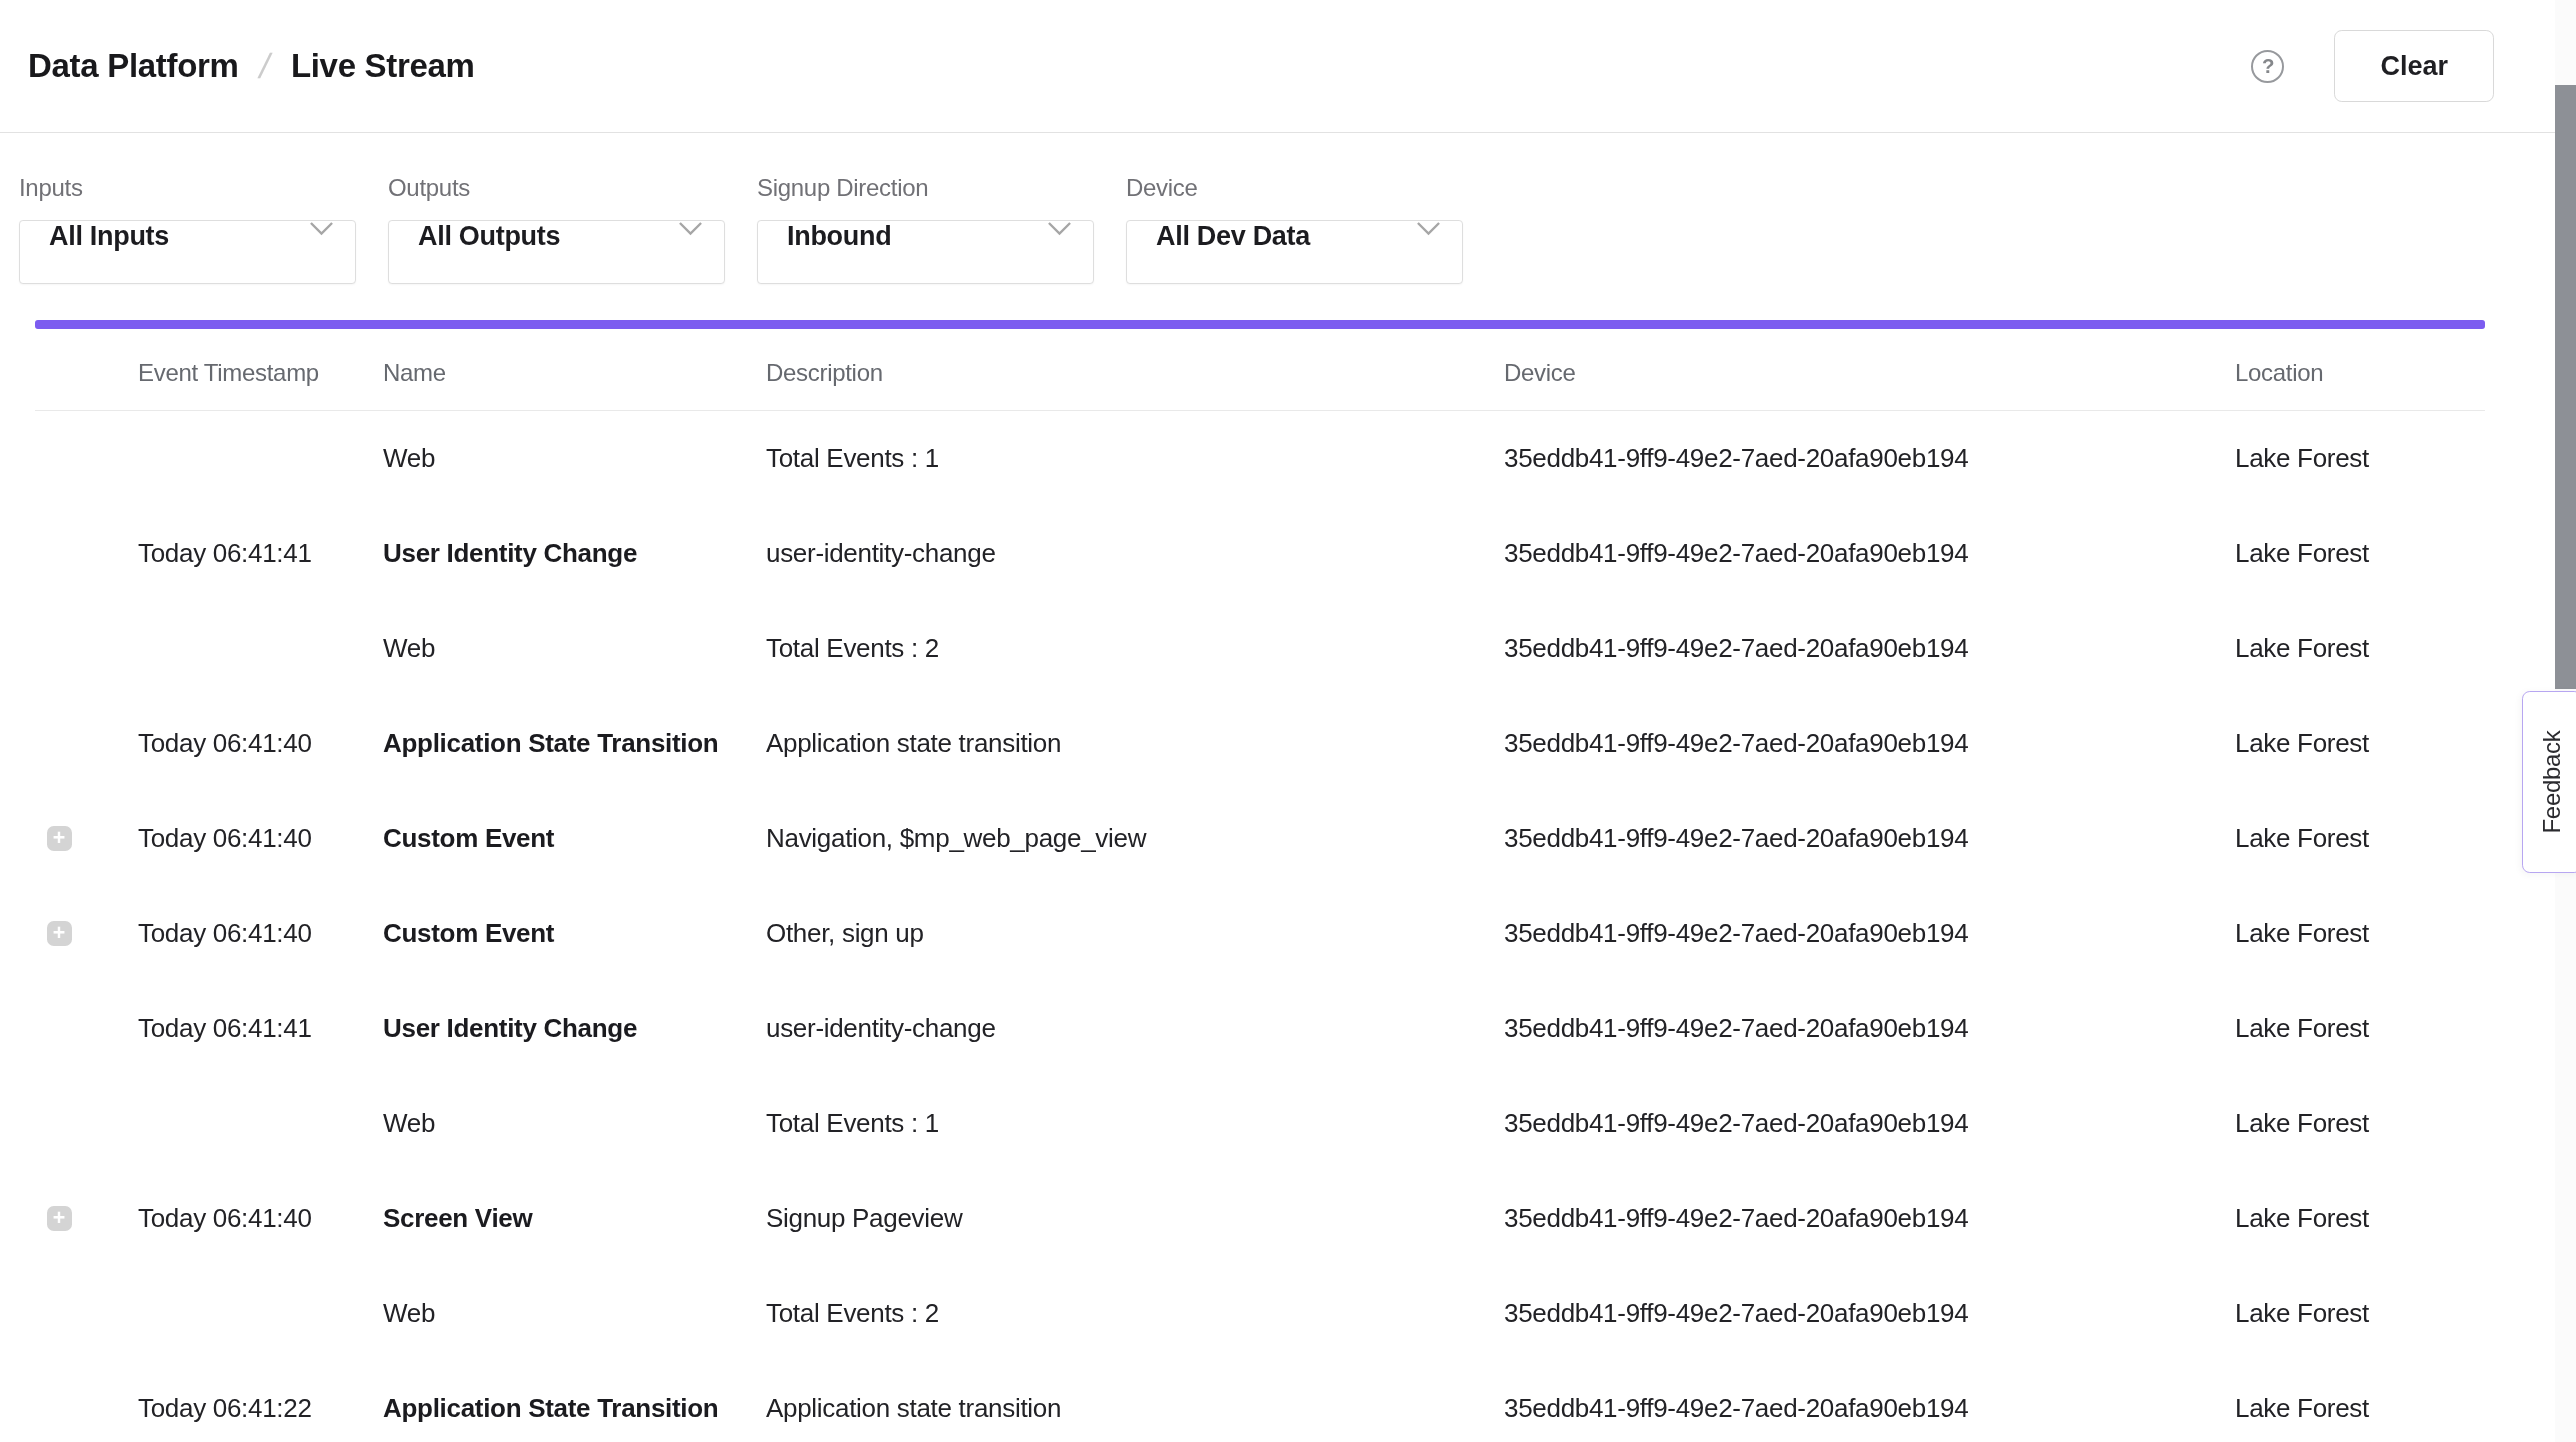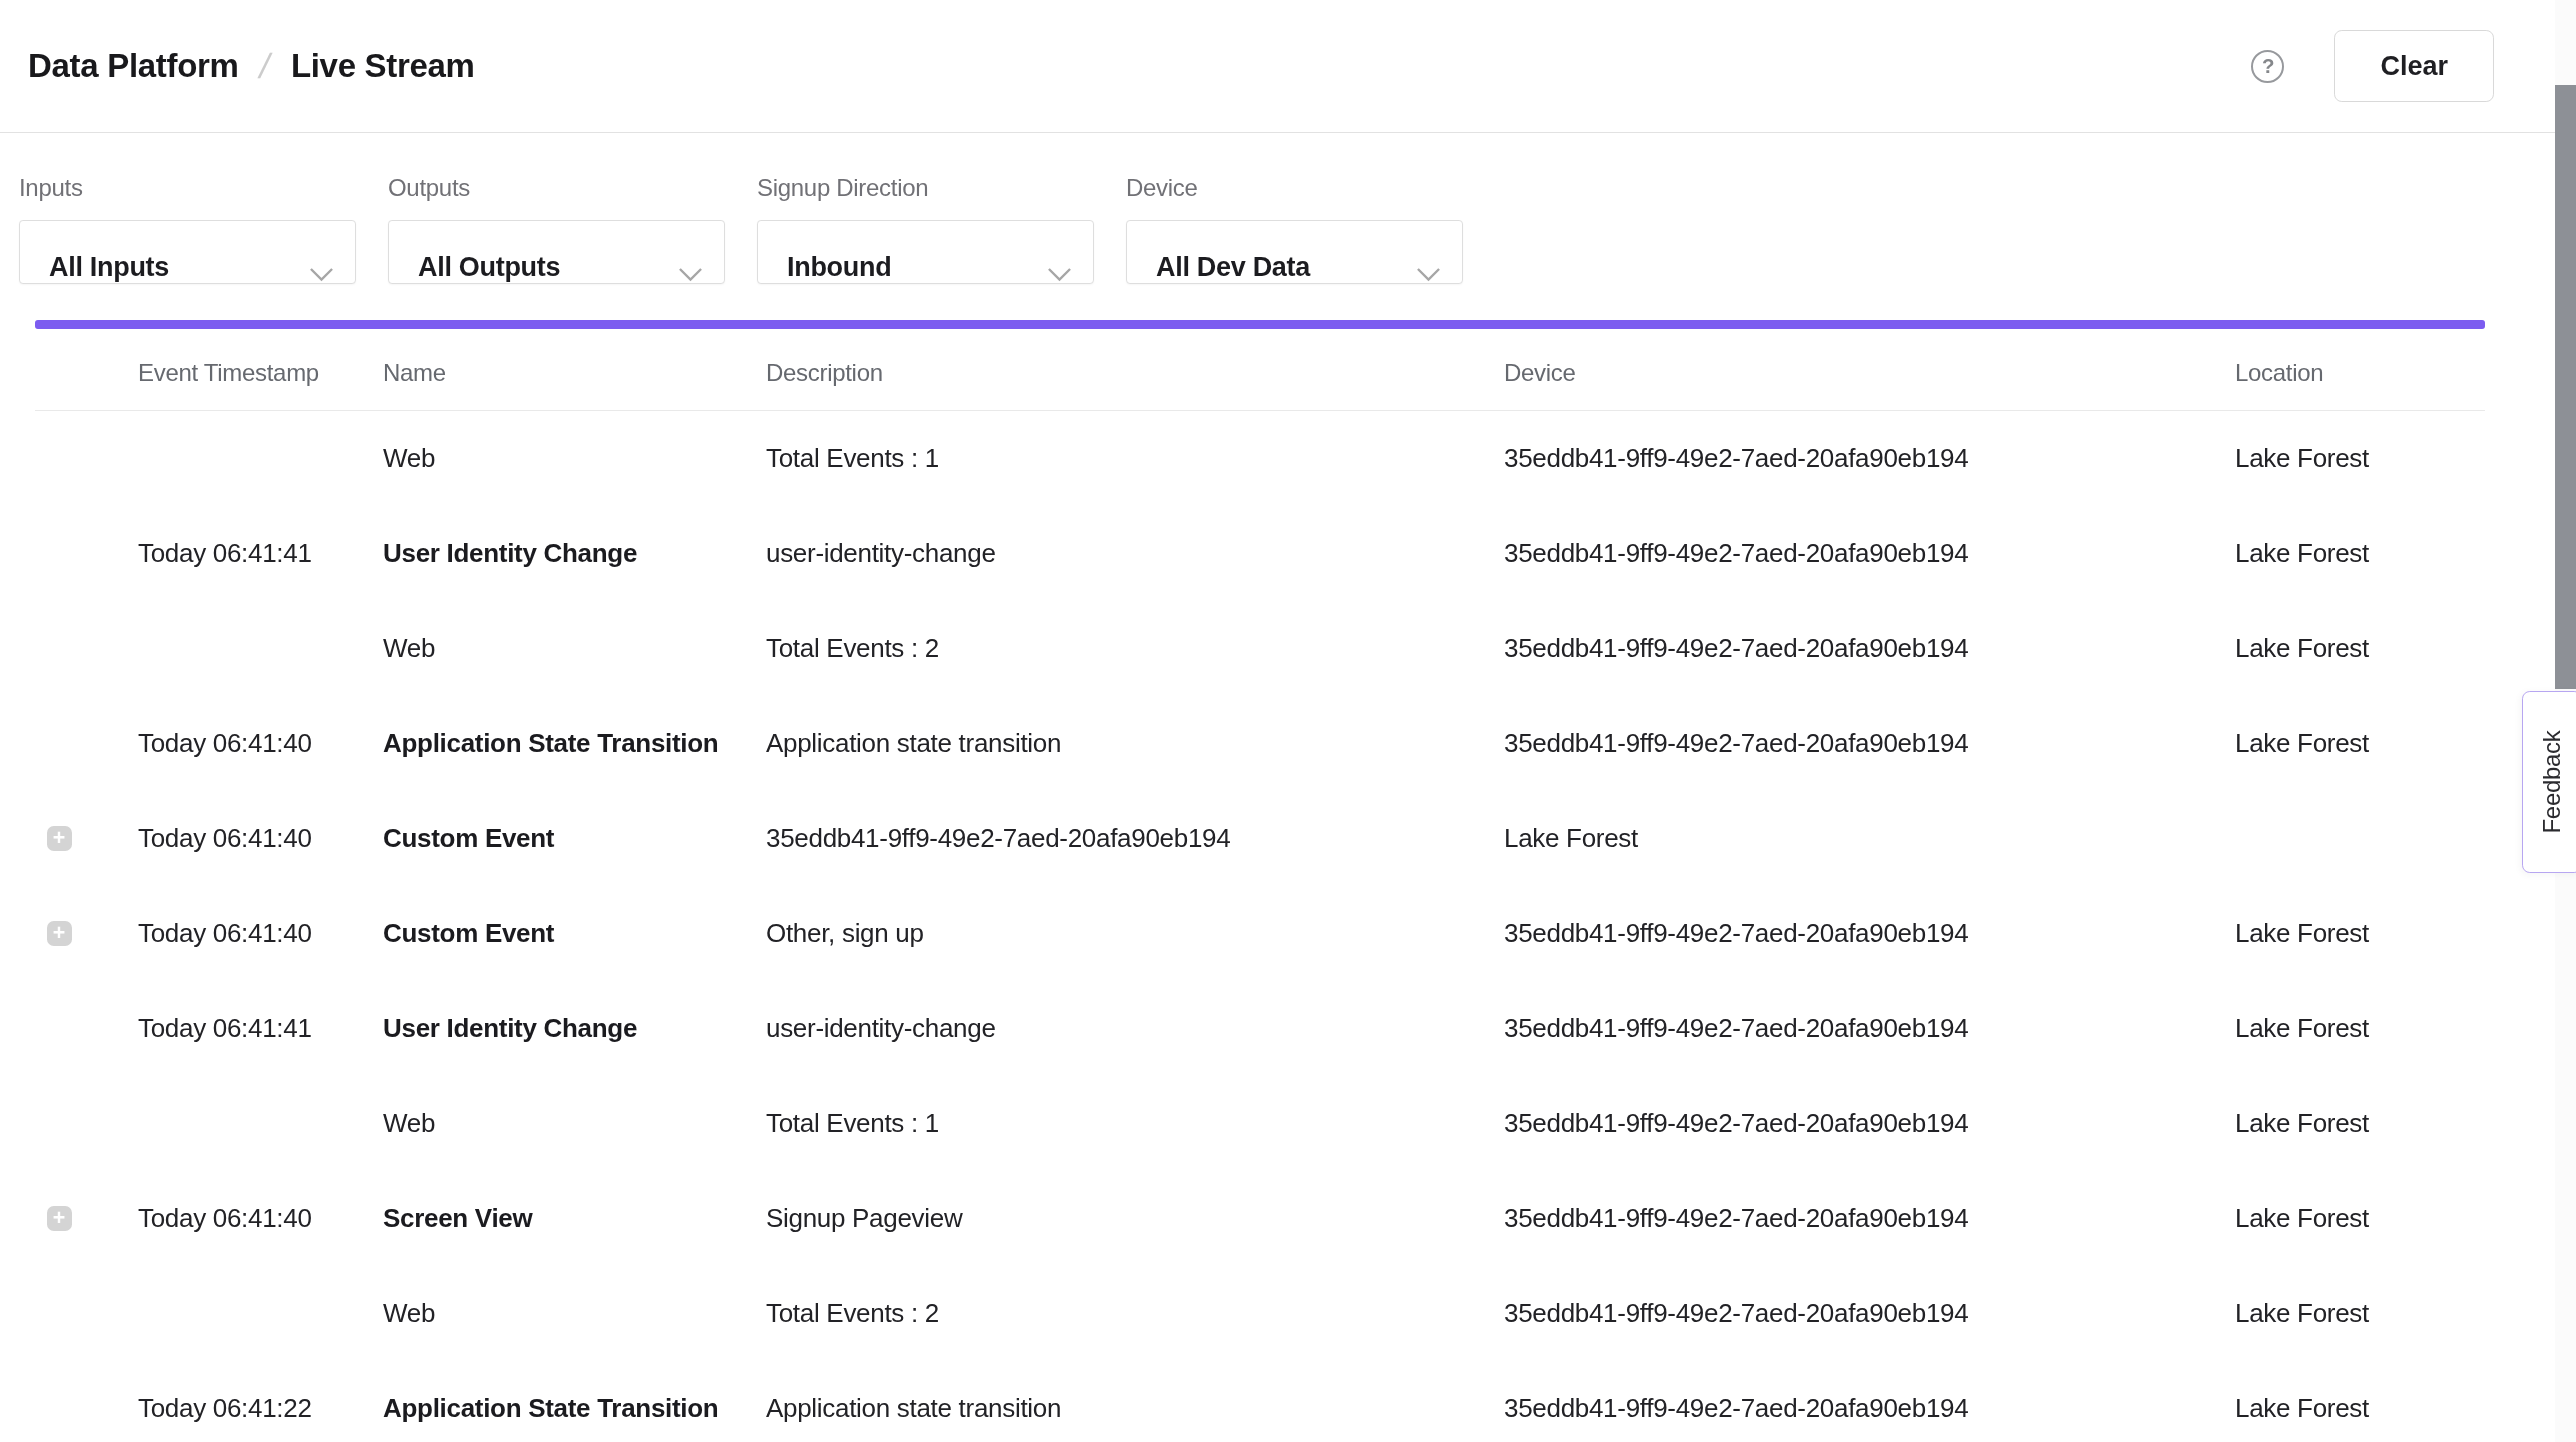--- a/index.html
+++ b/index.html
@@ -40,21 +40,21 @@
   .pause-icon { display: flex; gap: 7.8px; }
   .pause-icon i { display: block; width: 7.8px; height: 27px; background: #2b2b2f; border-radius: 1.5px; }
 
   
   .filters { display: flex; gap: 32px; padding: 41px 0 0 19px; }
   .filter-label { font-size: 24px; color: #717176; margin-bottom: 17.5px; }
   .dropdown {
     width: 337px; height: 64px;
     border: 1.9px solid #dedede; border-radius: 3.9px;
     background: #fff;
-    display: flex; align-items: flex-end; justify-content: space-between;
+    display: flex; align-items: flex-start; justify-content: space-between;
     padding: 0 21.4px 0 29px;
     font-size: 27px; font-weight: 700; color: #1c1c20;
     cursor: pointer;
     box-shadow: 0 1px 1.9px rgba(0,0,0,0.04);
   }
   .chev { display: flex; }
 
   
   .purple-bar {
     margin: 36px 0 0 35px;
@@ -233,20 +233,21 @@
     <div class="cell">Application state transition</div>
     <div class="cell">35eddb41-9ff9-49e2-7aed-20afa90eb194</div>
     <div class="cell">Lake Forest</div>
   </div>
       <div class="grid row">
     <div class="cell expand-cell">
       <button class="expand-btn"></button>
     </div>
     <div class="cell">Today 06:41:40</div>
     <div class="cell bold">Custom Event</div>
+    <div class="cell">Navigation, $mp_web_page_view</div>
     <div class="cell">35eddb41-9ff9-49e2-7aed-20afa90eb194</div>
     <div class="cell">Lake Forest</div>
   </div>
       <div class="grid row">
     <div class="cell expand-cell">
       <button class="expand-btn"></button>
     </div>
     <div class="cell">Today 06:41:40</div>
     <div class="cell bold">Custom Event</div>
     <div class="cell">Other, sign up</div>

